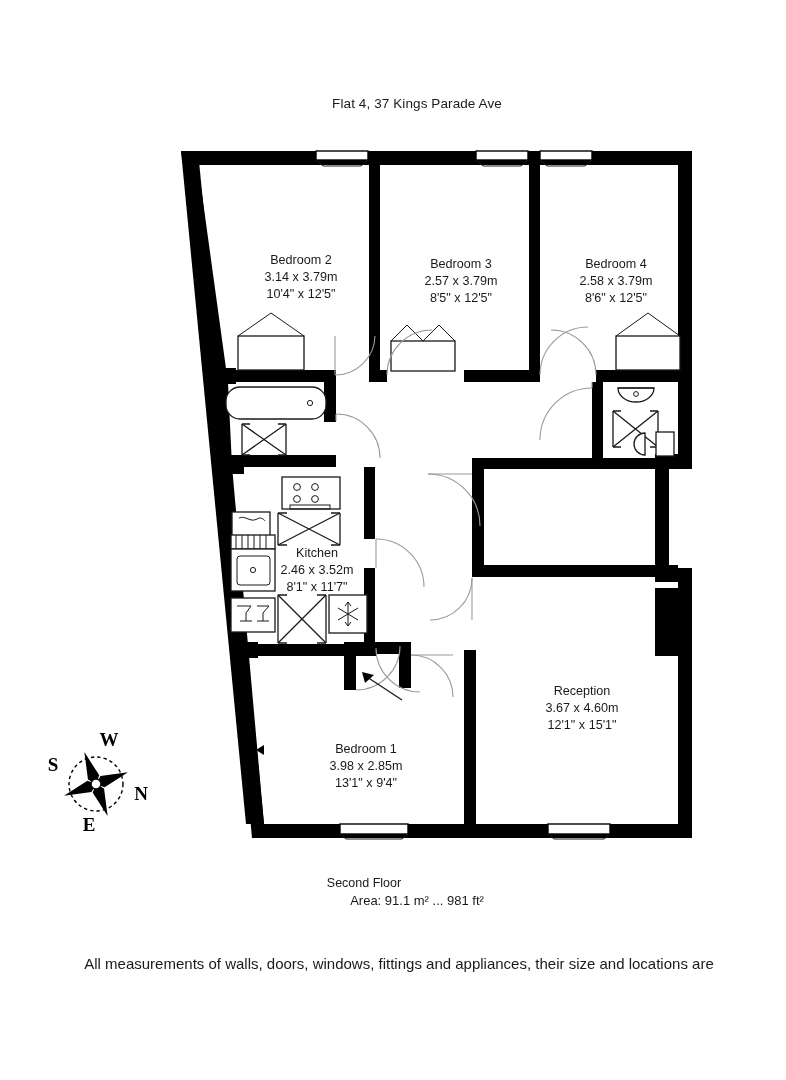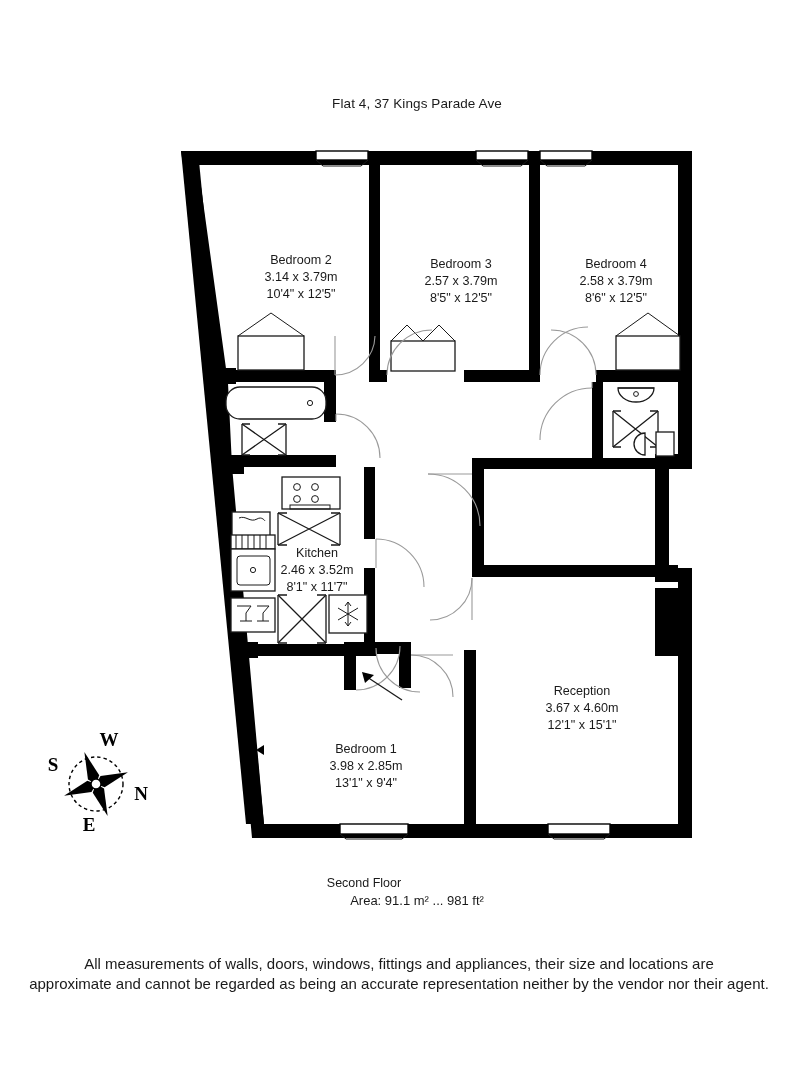--- a/index.html
+++ b/index.html
@@ -384,16 +384,15 @@
       <text x="45" y="16" font-family="'Liberation Serif', serif" font-size="19" font-weight="bold" fill="#000" text-anchor="middle">N</text>
       <text x="-7" y="47" font-family="'Liberation Serif', serif" font-size="19" font-weight="bold" fill="#000" text-anchor="middle">E</text>
     </g>
   </svg>
 
   <div class="footer-floor">Second Floor</div>
   <div class="footer-area">Area: 91.1 m² ... 981 ft²</div>
 
   <div class="disclaimer">
     <div>All measurements of walls, doors, windows, fittings and appliances, their size and locations are</div>
-    <div>approximate and cannot be regarded as being an accurate representation neither by the vendor nor their agent.</div>
   </div>
 
 </div>
 
 </body></html>

